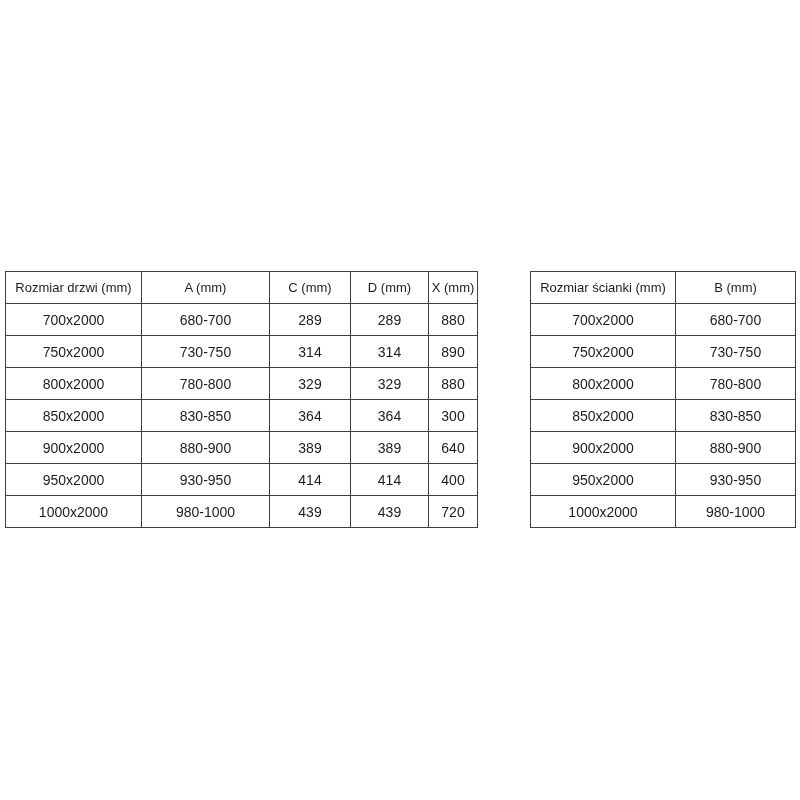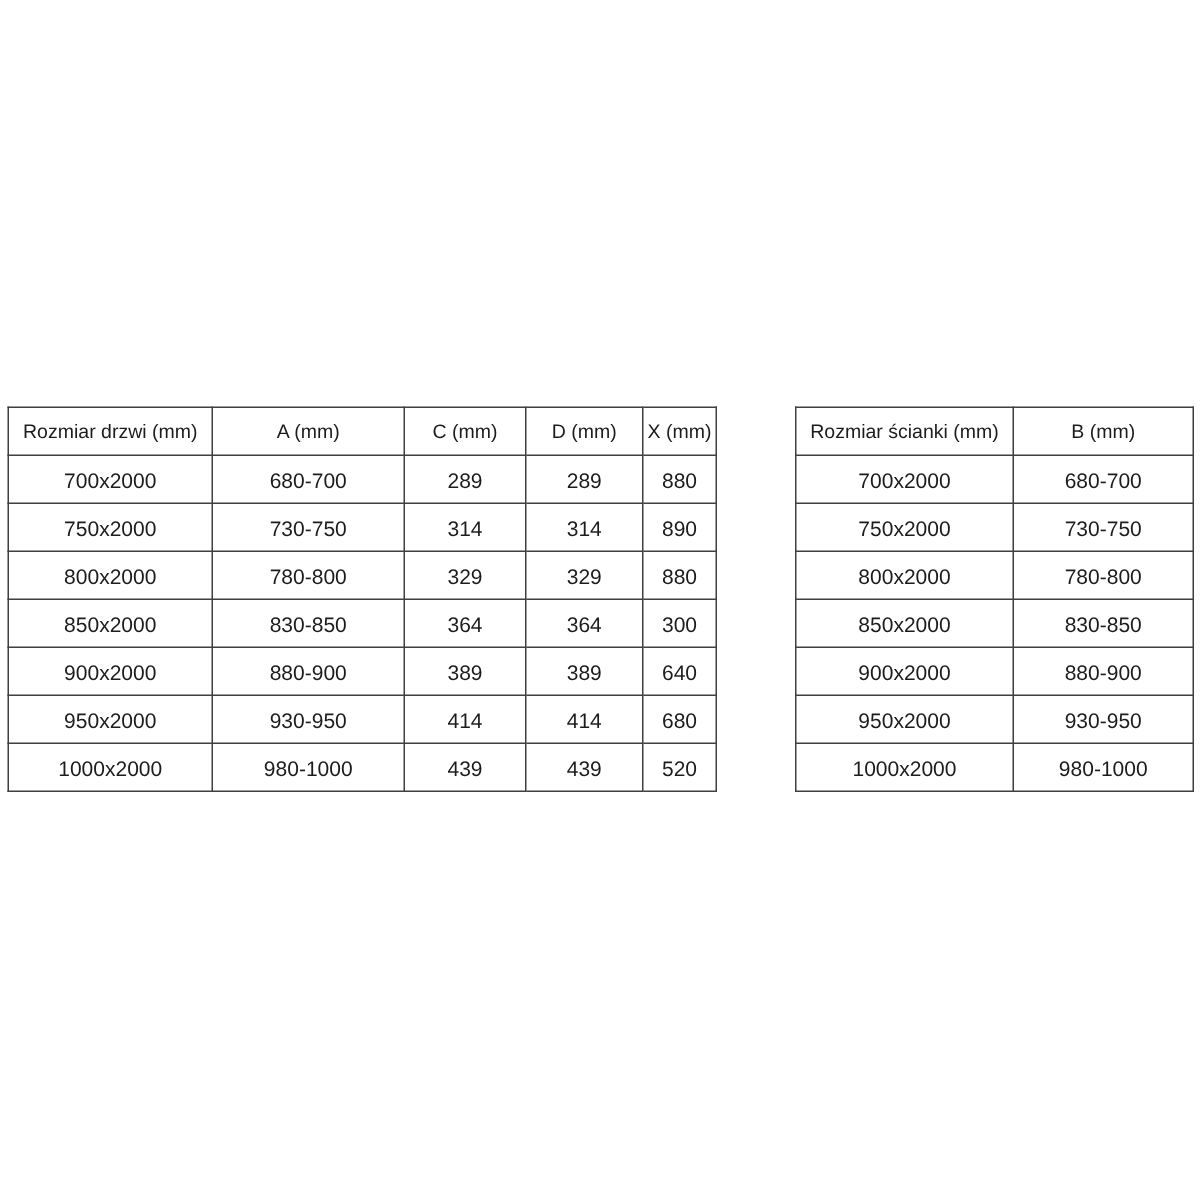--- a/index.html
+++ b/index.html
@@ -111,28 +111,28 @@
           <td>880-900</td>
           <td>389</td>
           <td>389</td>
           <td>640</td>
         </tr>
         <tr>
           <td>950x2000</td>
           <td>930-950</td>
           <td>414</td>
           <td>414</td>
-          <td>680</td>
+          <td>400</td>
         </tr>
         <tr>
           <td>1000x2000</td>
           <td>980-1000</td>
           <td>439</td>
           <td>439</td>
-          <td>520</td>
+          <td>720</td>
         </tr>
       </tbody>
   </table>
 </div>
 
 <div class="table-wrap right">
   <table>
     <colgroup>
       <col class="c0">
         <col class="c1">

